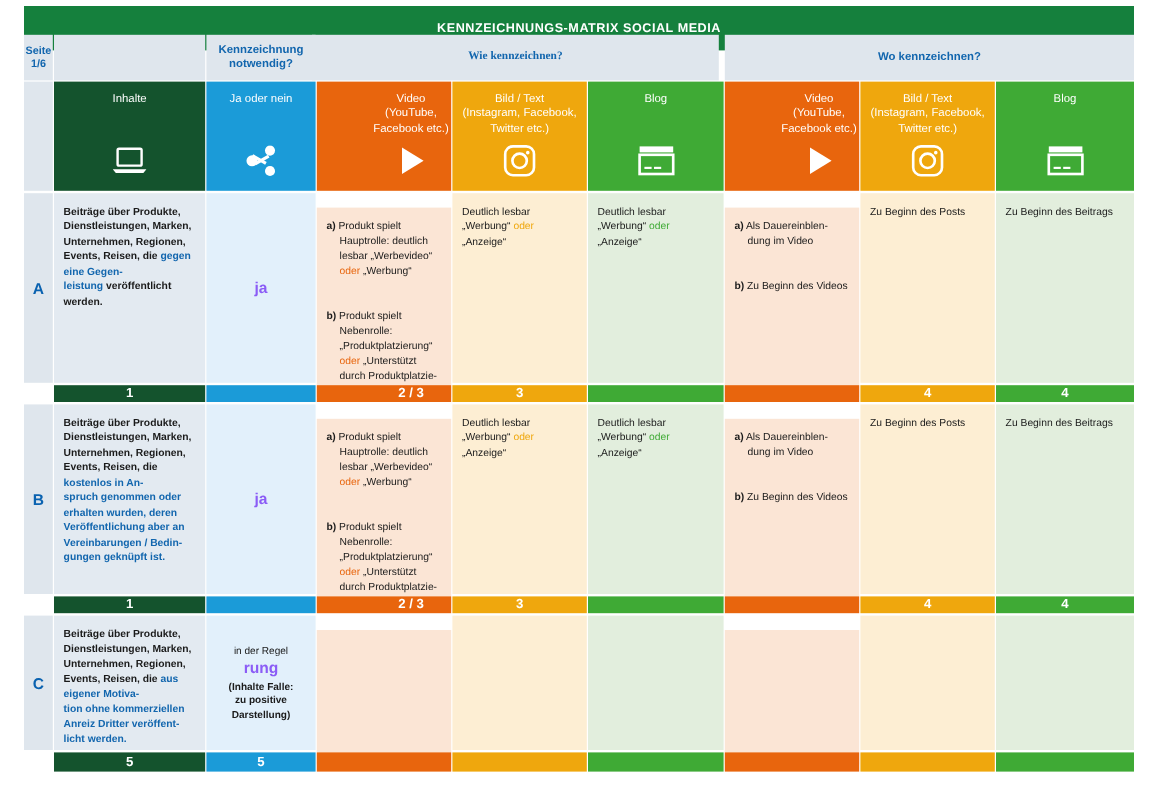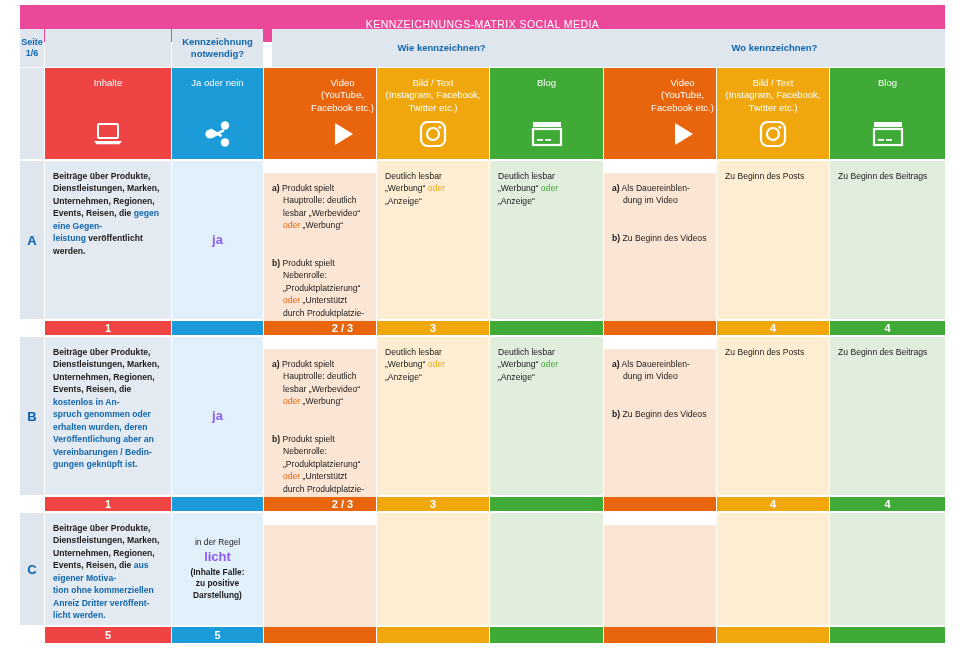--- a/index.html
+++ b/index.html
@@ -14,24 +14,24 @@
     width: 960px; height: 655px;
     background: #ffffff;
     overflow: hidden;
   }
 
   
   .titlebar {
     position: absolute;
     left: 20px; top: 5px;
     width: 925px; height: 37px;
-    background: #ec4899;
+    background: #15803d;
     color: #ffffff;
     font-size: 10.5px;
-    font-weight: normal;
+    font-weight: bold;
     letter-spacing: .45px;
     display: flex;
     align-items: center;
     justify-content: center;
   }
 
   
   .cell { position: absolute; }
 
   
@@ -60,21 +60,21 @@
     font-size: 9.5px;
     line-height: 1.3;
   }
   .chead .ctitle { white-space: pre-line; }
   .chead .cicon {
     margin-top: auto;
     margin-bottom: 10px;
     height: 30px;
     display: flex; align-items: center; justify-content: center;
   }
-  .c-blue   { background: #ef4444; }
+  .c-blue   { background: #14532d; }
   .c-lblue  { background: #1b9bd8; }
   .c-orange { background: #e8650d; padding-left: 45px; }
   .c-amber  { background: #efa70d; }
   .c-green  { background: #3faa35; }
 
   
   .body {
     font-size: 8.6px;
     line-height: 1.45;
     padding: 9px 8px 6px 8px;
@@ -148,21 +148,21 @@
   <div class="cell seite" style="left:20px; top:29px; width:24px; height:38px;">
     <span style="white-space:pre-line">Seite
 1/6</span>
   </div>
 
   <div class="cell grp blank" style="left:45px; top:29px; width:126px; height:38px;"></div>
   <div class="cell grp" style="left:172px; top:29px; width:91px; height:38px;">
     <span style="white-space:pre-line">Kennzeichnung
 notwendig?</span>
   </div>
-  <div class="cell grp" style="left:272px; top:29px; width:339px; height:38px;">
+  <div class="cell grp" style="left:260px; top:29px; width:339px; height:38px;font-family:Liberation Serif, serif;">
     <span>Wie kennzeichnen?</span>
   </div>
   <div class="cell grp" style="left:604px; top:29px; width:341px; height:38px;">
     <span>Wo kennzeichnen?</span>
   </div>
 
   <div class="cell leftpad" style="left:20px; top:68px; width:24px; height:91px;"></div>
 
   <div class="cell chead c-blue" style="left:45px; top:68px; width:126px; height:91px;">
     <div class="ctitle">Inhalte</div>
@@ -320,21 +320,21 @@
       <div class="cell fnum c-amber" style="left: 717px; top: 497px; width: 112px; height: 14px;">4</div>
       <div class="cell body b-green" style="left: 830px; top: 337px; width: 115px; height: 158px;"><span>Zu Beginn des Beitrags</span></div>
       <div class="cell fnum c-green" style="left: 830px; top: 497px; width: 115px; height: 14px;">4</div>
       <div class="cell rowletter" style="left: 20px; top: 513px; width: 24px; height: 112px;">C</div>
       <div class="cell leftpad-w" style="left: 20px; top: 627px; width: 24px; height: 16px;"></div>
       <div class="cell body b-inhalt" style="left: 45px; top: 513px; width: 126px; height: 112px;"><span>Beiträge über Produkte, Dienstleistungen, Marken, Unternehmen, Regionen, Events, Reisen, die </span><span class="hl">aus eigener Motiva-<br>tion ohne kommerziellen Anreiz Dritter veröffent-<br>licht werden.</span></div>
       <div class="cell fnum c-blue" style="left: 45px; top: 627px; width: 126px; height: 16px;">5</div>
       <div class="cell body b-ja" style="left: 172px; top: 513px; width: 91px; height: 112px; padding: 0px;">
         <div class="yesno">
           <div class="small">in der Regel</div>
-          <div class="big">licht</div>
+          <div class="big">rung</div>
           <div class="small b" style="white-space:pre-line">(Inhalte Falle:
 zu positive
 Darstellung)</div>
         </div>
       </div>
       <div class="cell fnum c-lblue" style="left: 172px; top: 627px; width: 91px; height: 16px;">5</div>
       <div class="cell body b-orange" style="left: 264px; top: 513px; width: 112px; height: 112px;"></div>
       <div class="cell fnum c-orange" style="left: 264px; top: 627px; width: 112px; height: 16px;"></div>
       <div class="cell body b-amber" style="left: 377px; top: 513px; width: 112px; height: 112px;"></div>
       <div class="cell fnum c-amber" style="left: 377px; top: 627px; width: 112px; height: 16px;"></div>

